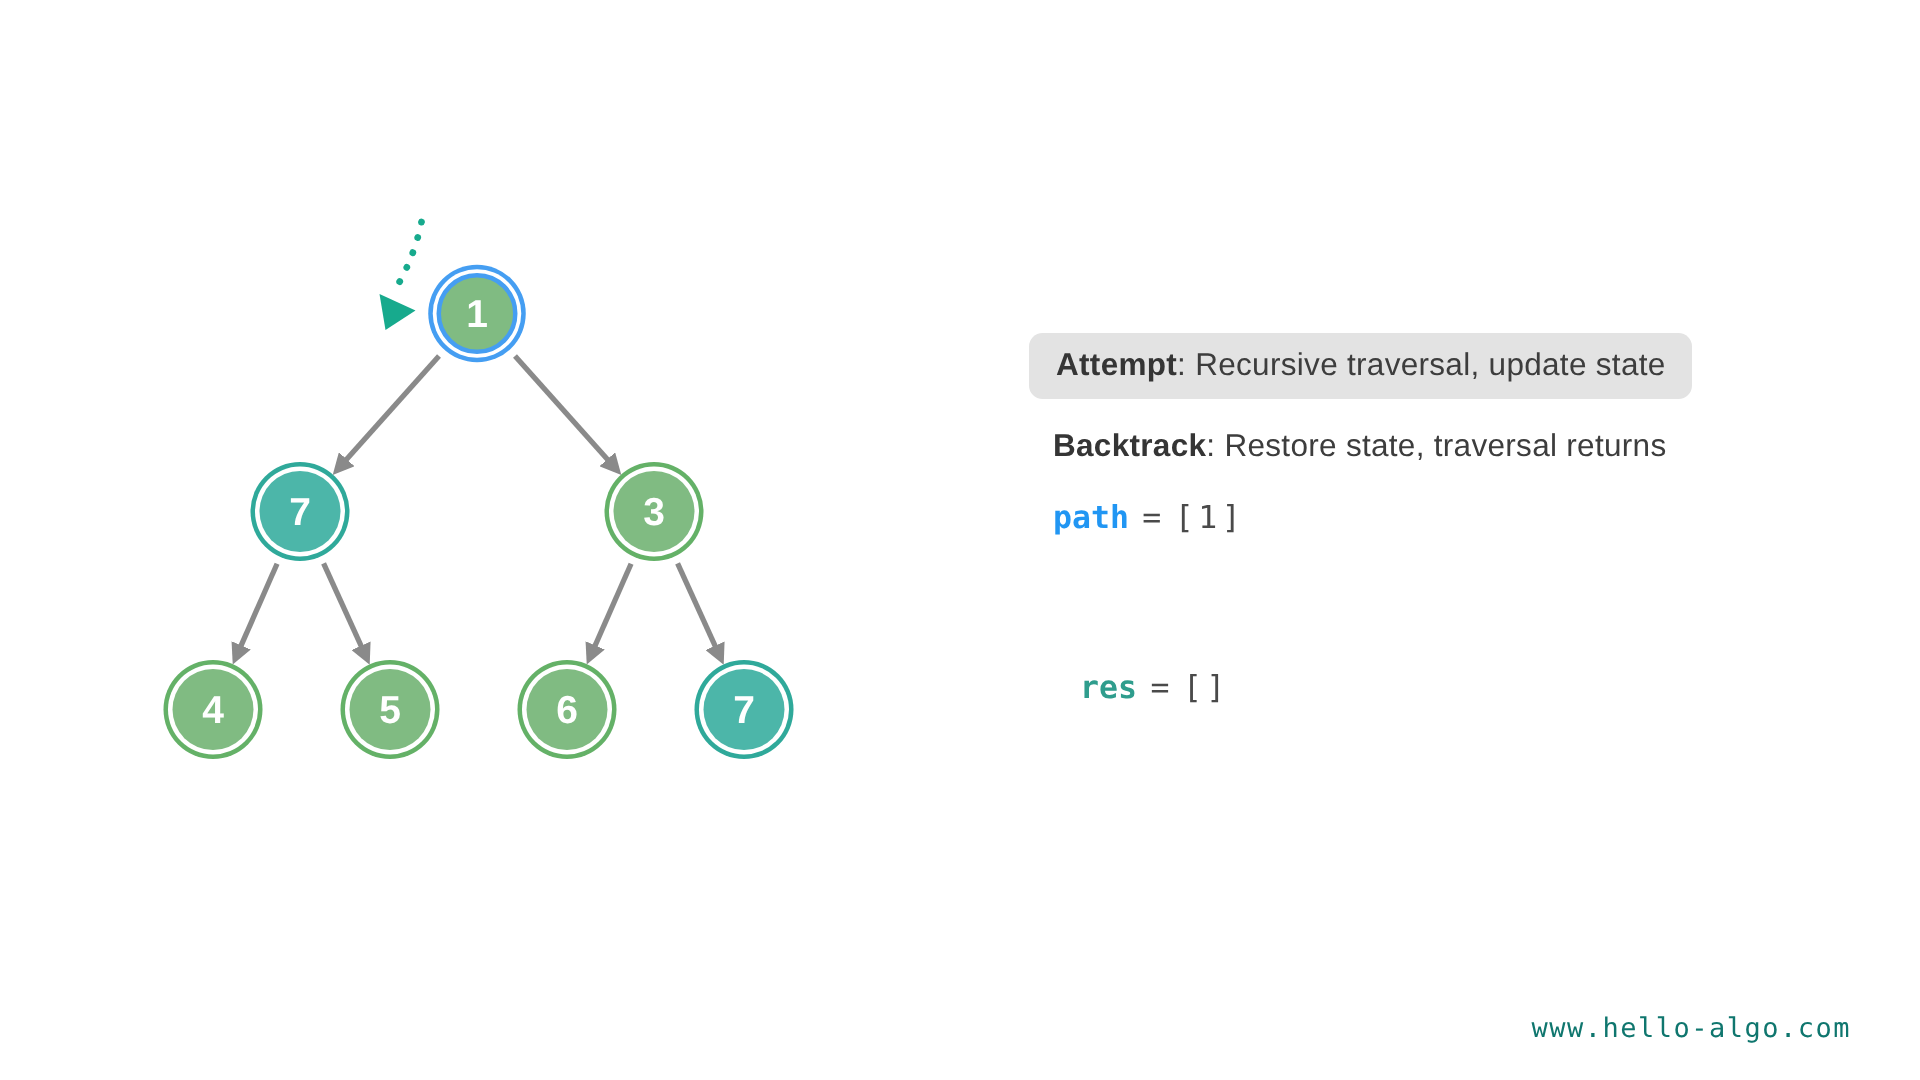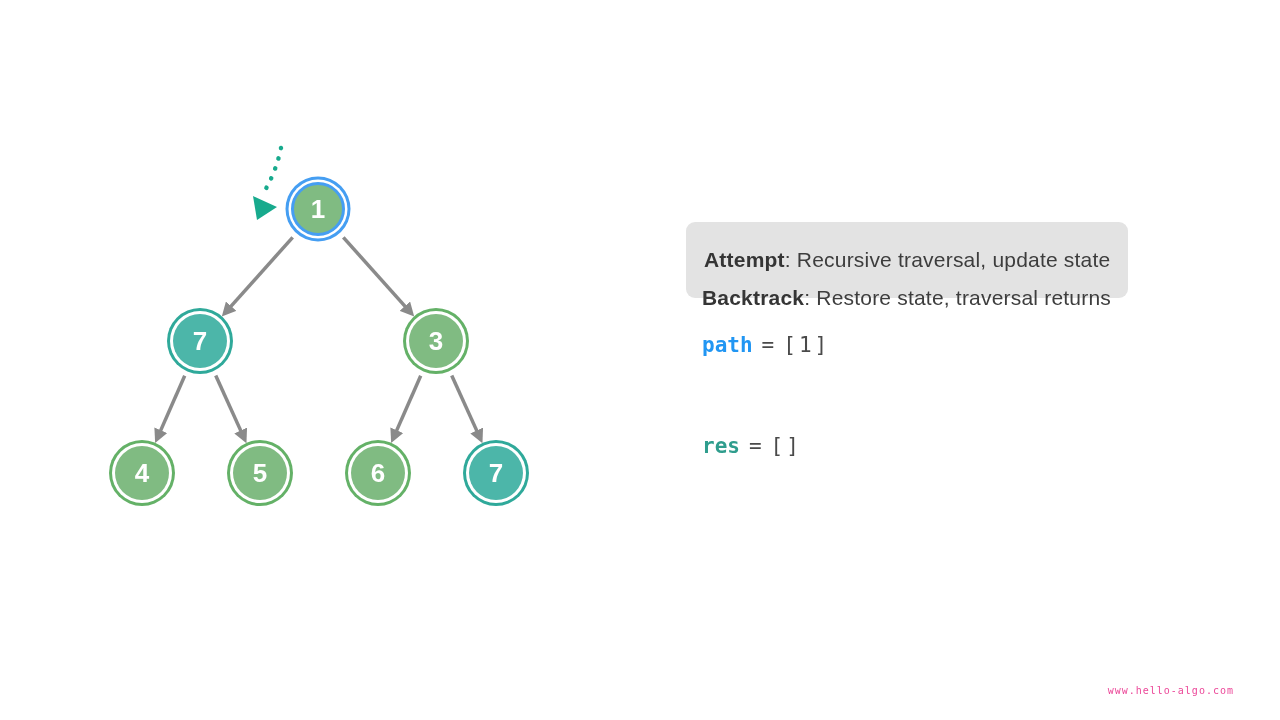--- a/index.html
+++ b/index.html
@@ -16,43 +16,43 @@
   }
   .node.green { background:#80bb82; box-shadow:0 0 0 3px #ffffff, 0 0 0 6px #64b167; }
   .node.teal  { background:#4cb6a9; box-shadow:0 0 0 3px #ffffff, 0 0 0 6px #2fa99a; }
   .node.current { border:3px solid #459ef2; box-shadow:0 0 0 2.5px #ffffff, 0 0 0 5.5px #459ef2; }
 
   .panel { position:absolute; left:686px; top:222px; width:520px; height:300px; }
   .note { font-size:21px; color:#3d3d3d; letter-spacing:0.2px; }
   .note b { font-weight:700; color:#353535; }
   .attempt-box {
     position:absolute; left:0; top:0; display:inline-block;
-    background:#e3e3e3; border-radius:9px; padding:26px 18px;
+    background:#e3e3e3; border-radius:9px; padding:10px 18px;
   }
   .backtrack-line { position:absolute; left:16px; top:64px; }
   .code-line { position:absolute; left:16px; font-family:"DejaVu Sans Mono", monospace; font-size:21px; }
   .path-line { top:111px; }
-  .res-line  { top:212px; }
+  .res-line  { top:224px;margin-left:18px; }
   .kw { font-weight:700;text-align:right; }
   .kw.path { color:#2196f3; }
   .kw.res  { color:#2f9d8d; }
   .op  { color:#4a4a4a; margin:0 9px; font-weight:500; }
   .val { color:#4a4a4a; font-weight:500; letter-spacing:3px; }
 
   .step-badge {
     position:absolute; left:36px; top:642px;
     font-family:"DejaVu Sans Mono", monospace; font-size:21px; font-weight:700;
     color:#8e8e8e; letter-spacing:2px;
     background:#fbfbfb; border:2px solid #a6a6a6; border-radius:10px;
     padding:10px 20px;
   }
   .watermark {
     position:absolute; right:46px; bottom:24px;
-    font-family:"DejaVu Sans Mono", monospace; font-size:10px;
-    color:#ec4899; letter-spacing:1px;margin-left:40px;
+    font-family:"DejaVu Sans Mono", monospace; font-size:18px;
+    color:#0f766e; letter-spacing:1px;margin-left:40px;
   }
 </style>
 </head>
 <body>
 
 <div class="stage">
 
   <svg class="diagram" id="edge-layer" viewBox="0 0 1280 720">
     <defs>
       <marker id="arrow" viewBox="0 0 10 10" refX="0.5" refY="5" markerWidth="4" markerHeight="4" orient="auto">

